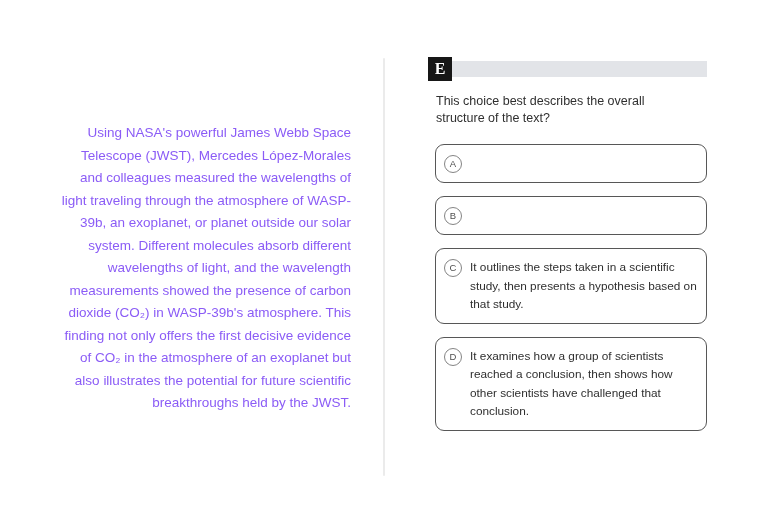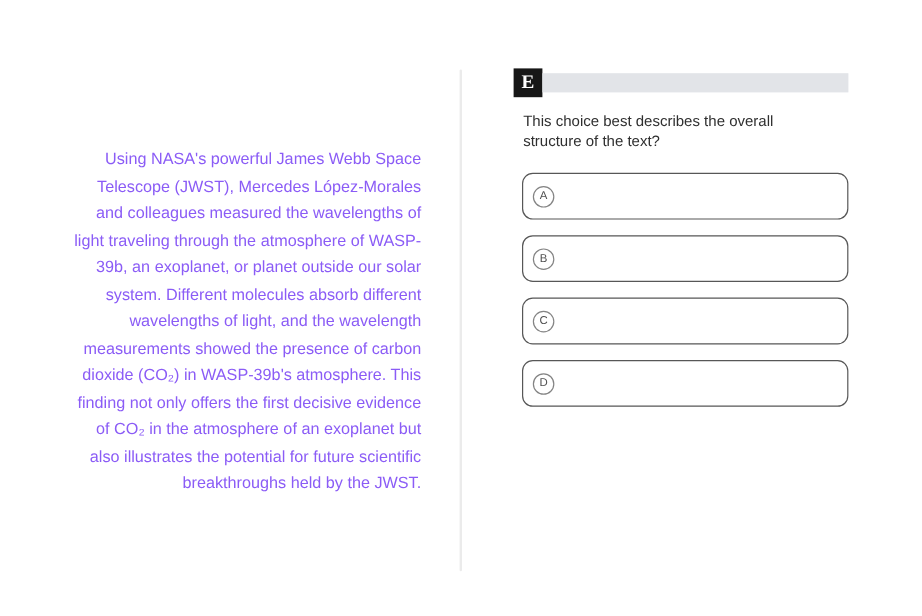--- a/index.html
+++ b/index.html
@@ -135,21 +135,23 @@
       <div class="choice">
         <div class="choice-letter">A</div>
       </div>
 
       <div class="choice">
         <div class="choice-letter">B</div>
       </div>
 
       <div class="choice">
         <div class="choice-letter">C</div>
+        <div class="choice-text">It outlines the steps taken in a scientific study, then presents a hypothesis based on that study.</div>
       </div>
 
       <div class="choice">
         <div class="choice-letter">D</div>
+        <div class="choice-text">It examines how a group of scientists reached a conclusion, then shows how other scientists have challenged that conclusion.</div>
       </div>
 
     </div>
   </div>
 </div>
 
 </body></html>

